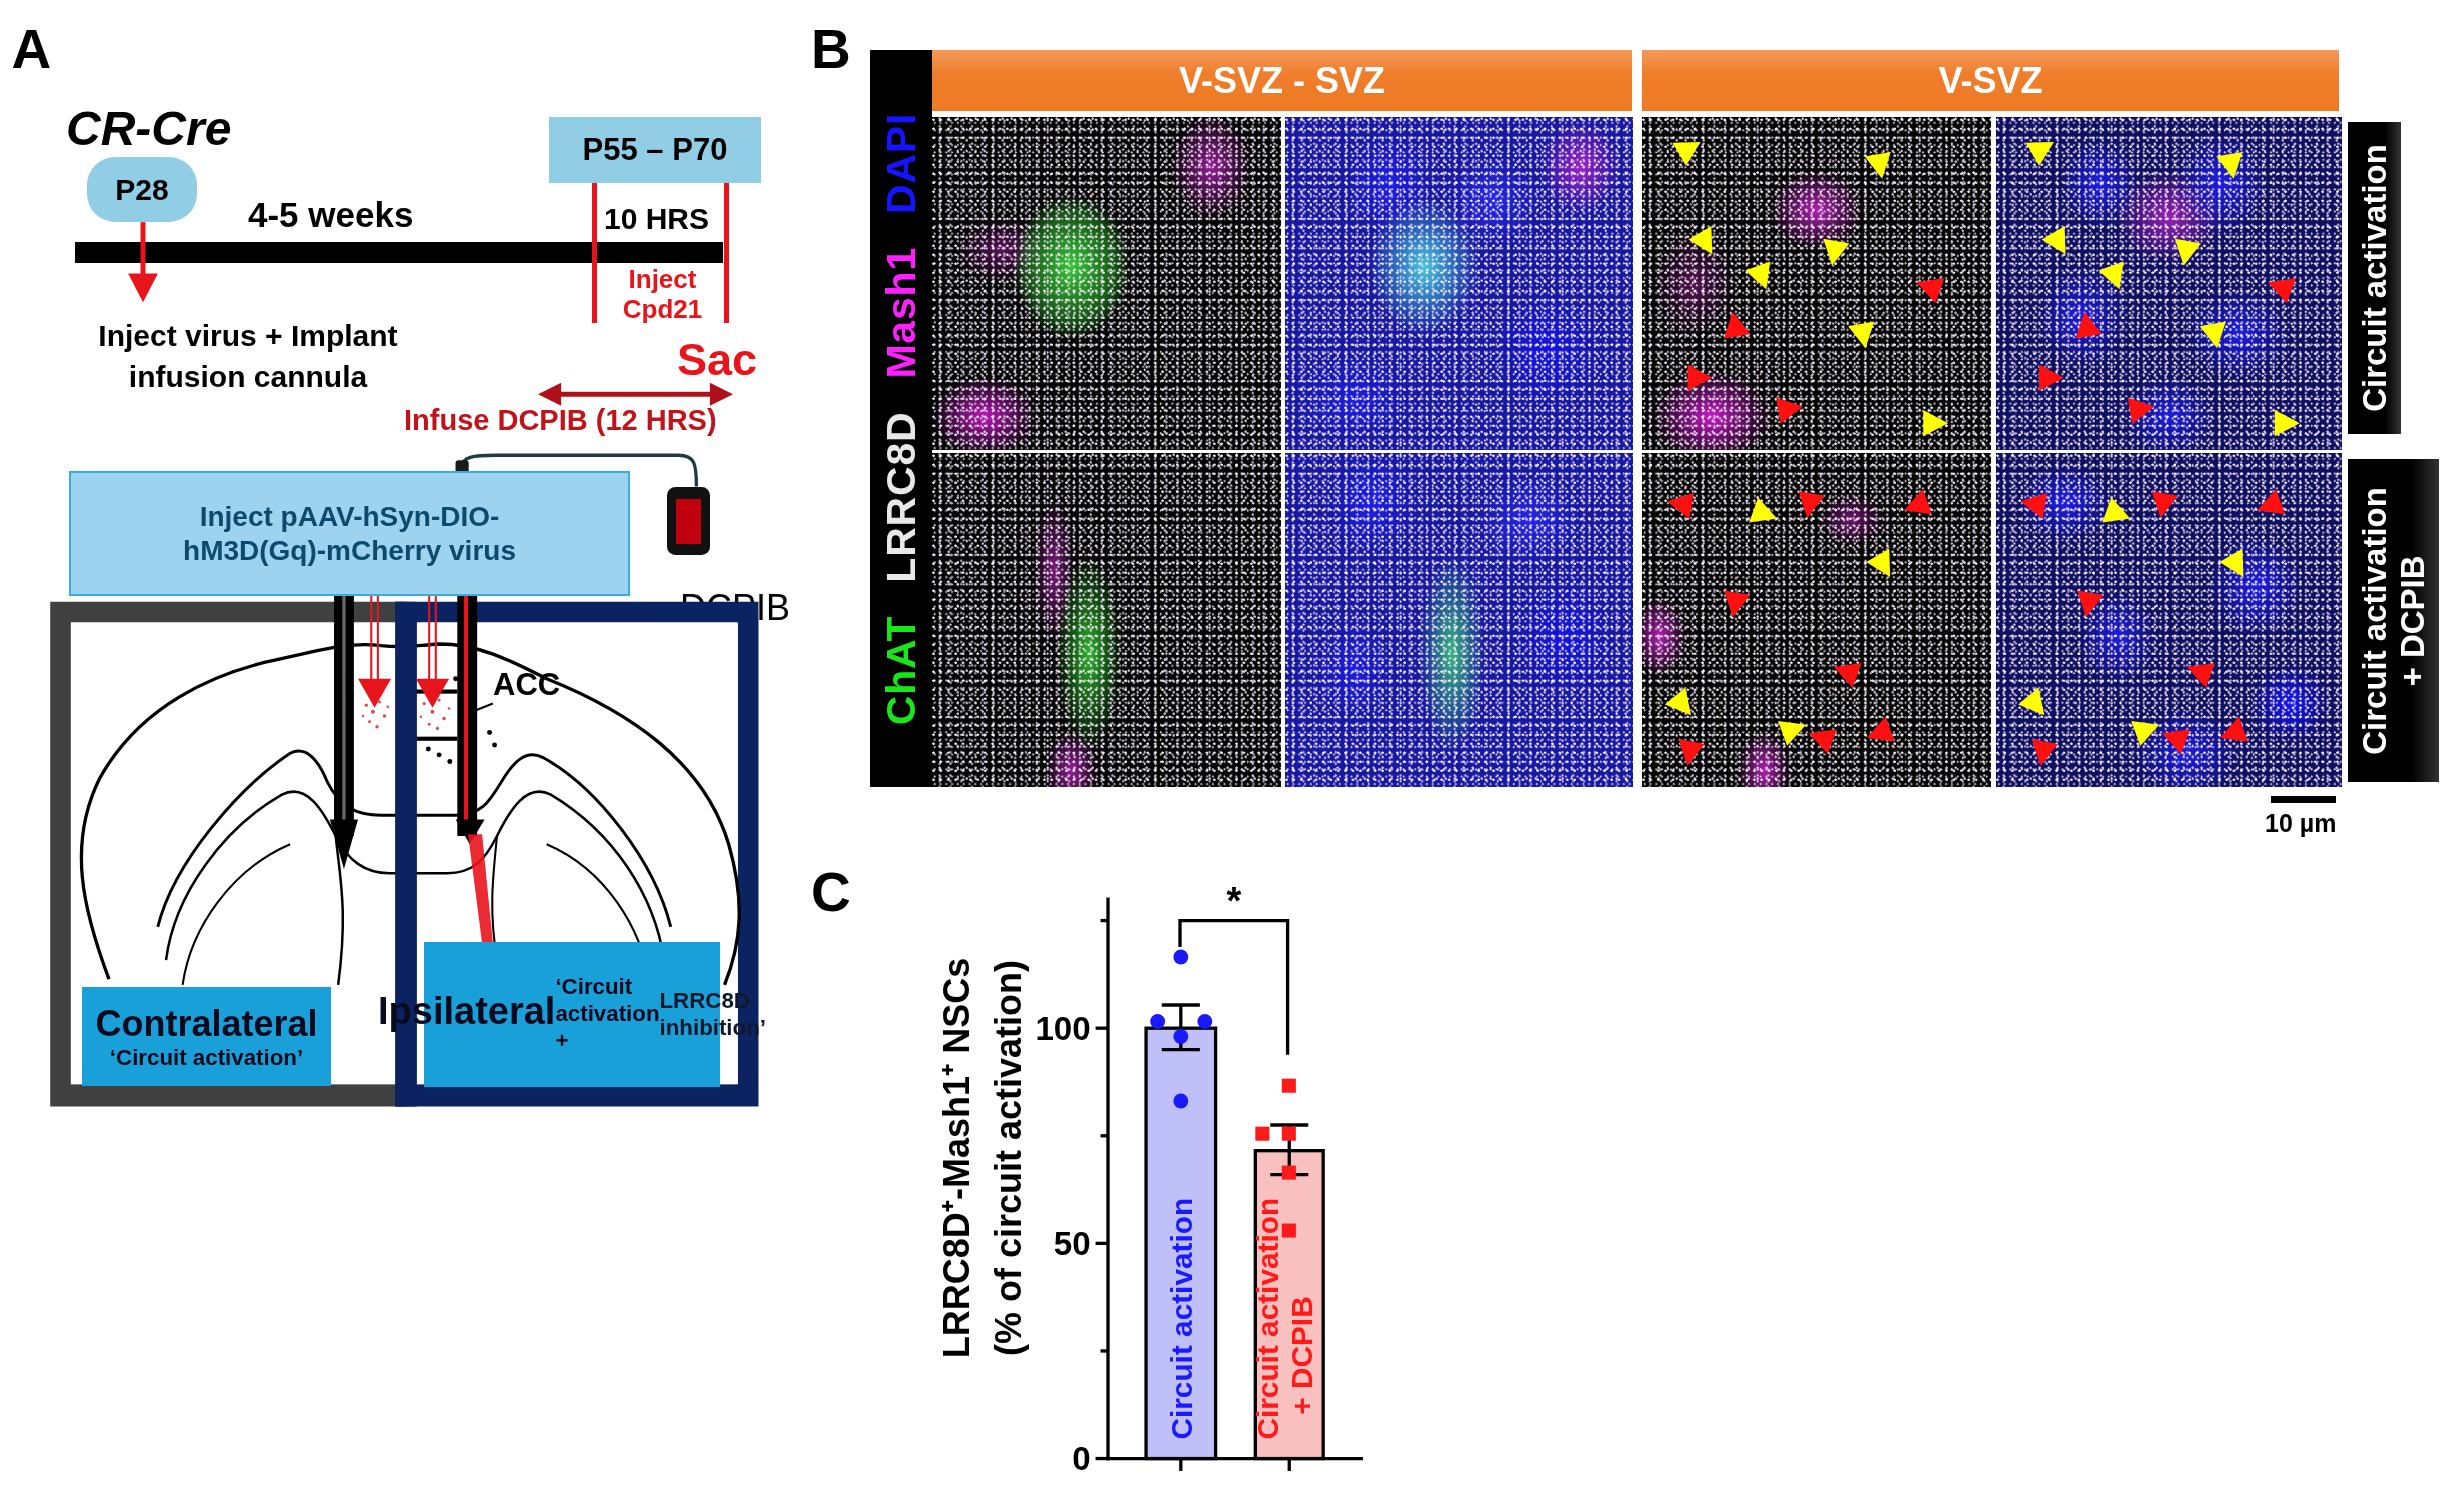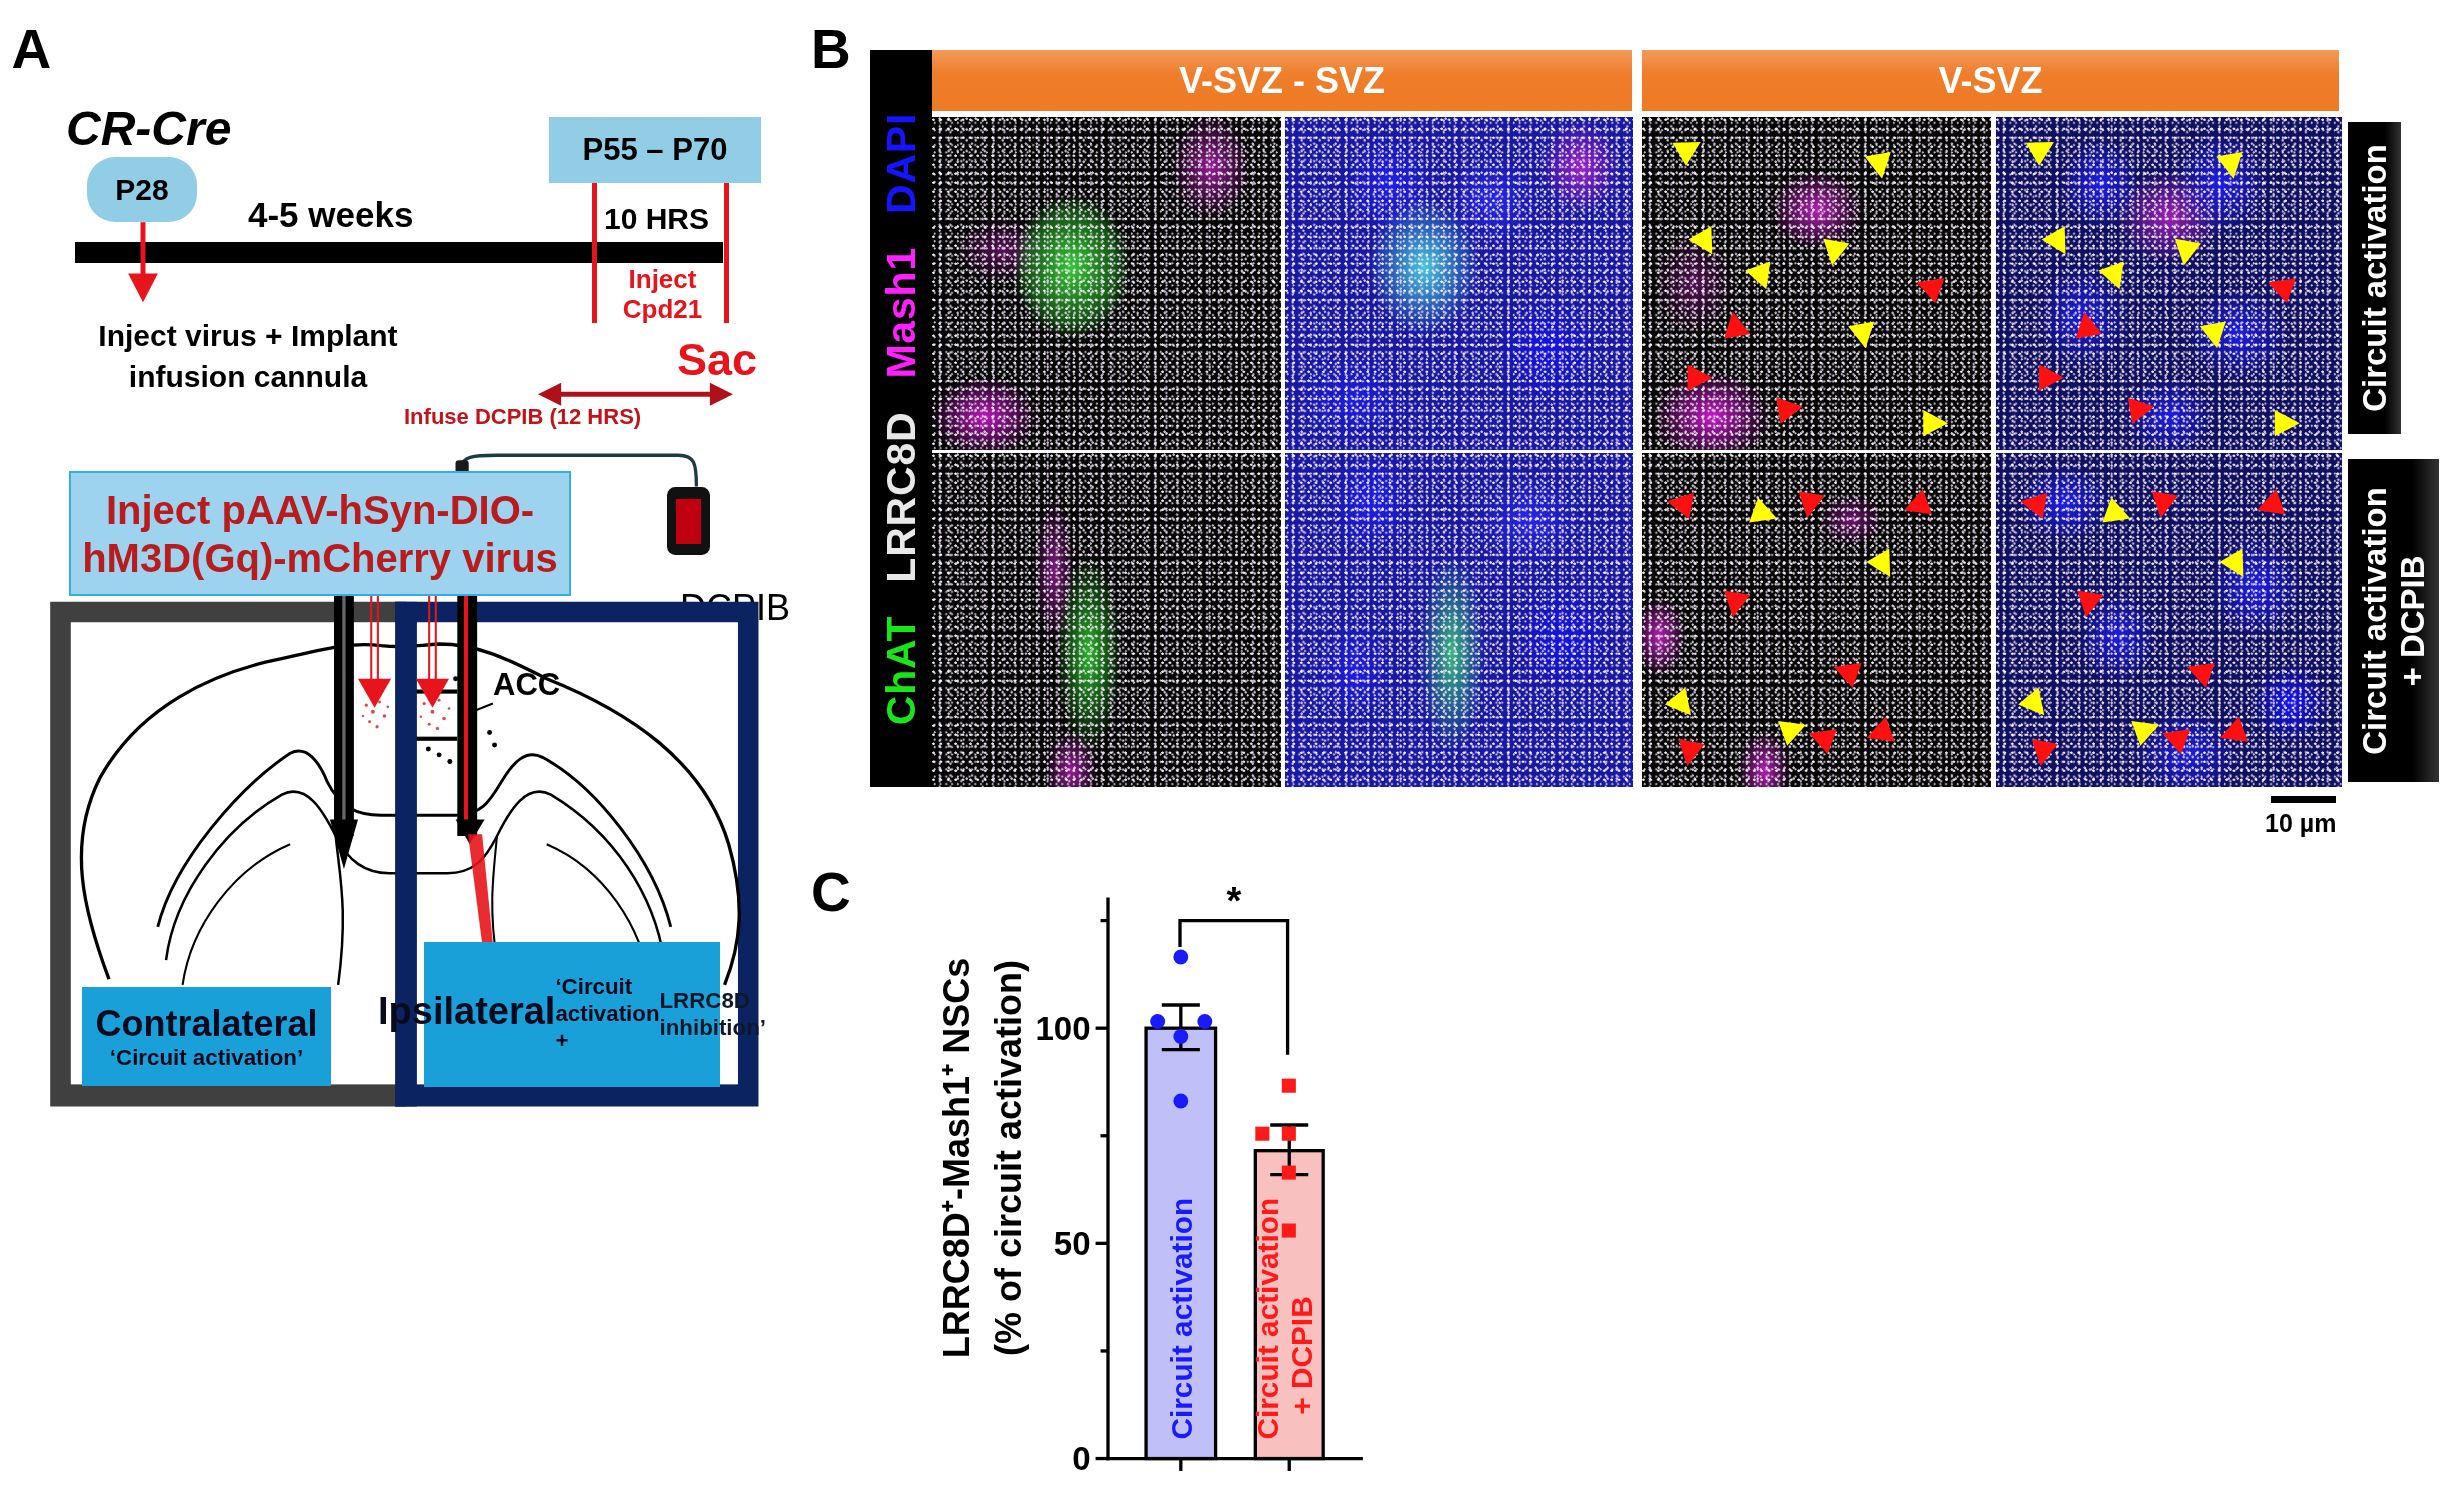--- a/index.html
+++ b/index.html
@@ -59,32 +59,32 @@
   <div class="abs" style="left:66px;top:316px;width:364px;text-align:center;font-size:30px;font-weight:700;line-height:1.35;">
     <div>Inject virus + Implant</div>
     <div>infusion cannula</div>
   </div>
 
   <svg class="abs" style="left:538px;top:381px;" width="195" height="26.5" viewBox="0 0 236 32">
     <rect x="24" y="13" width="188" height="6" fill="#b0101a"></rect>
     <polygon points="0,16 28,2 28,30" fill="#b0101a"></polygon>
     <polygon points="236,16 208,2 208,30" fill="#b0101a"></polygon>
   </svg>
-  <div class="abs" style="left:404px;top:404px;font-size:22px;font-weight:700;color:#c0141a;white-space:nowrap;">Infuse DCPIB (12 HRS)</div>
+  <div class="abs" style="left:404px;top:404px;font-size:29px;font-weight:700;color:#c0141a;white-space:nowrap;">Infuse DCPIB (12 HRS)</div>
 
   <svg class="abs" style="left:447px;top:447px;" width="281" height="66" viewBox="0 0 340 80">
     <path d="M18 24 C18 12, 30 10, 60 10 L280 10 C300 10, 302 20, 302 48" fill="none" stroke="#1e3a46" stroke-width="4"></path>
     <rect x="10" y="16" width="16" height="40" rx="4" fill="#1a1a1a"></rect>
   </svg>
   <div class="abs" style="left:667px;top:487px;width:43px;height:68px;background:#111;border-radius:8.3px;">
     <div style="position:absolute;left:9px;top:11.6px;width:25px;height:45px;background:#c00010;"></div>
   </div>
   <div class="abs" style="left:680px;top:559px;font-size:36px;font-weight:400;margin-top:28px;">DCPIB</div>
 
-  <div class="abs" style="left:69px;top:471px;width:502px;height:125px;background:#9ed3f0;border:2.5px solid #35aee0;box-sizing:border-box;display:flex;flex-direction:column;align-items:center;justify-content:center;color:#b91c1c;font-weight:700;font-size:40px;line-height:1.2;">
+  <div class="abs" style="left:69px;top:471px;width:561px;height:125px;background:#9ed3f0;border:2.5px solid #35aee0;box-sizing:border-box;display:flex;flex-direction:column;align-items:center;justify-content:center;color:#0c4a6e;font-weight:700;font-size:28px;line-height:1.2;">
     <div>Inject pAAV-hSyn-DIO-</div>
     <div>hM3D(Gq)-mCherry virus</div>
   </div>
 
   <svg class="abs" style="left:50px;top:596px;" width="712" height="513" viewBox="0 0 860 620">
 
     <rect x="0" y="7" width="430" height="610" fill="#fff"></rect>
     <path d="M0 7 H430 V32 H25 V590 H430 V617 H0 Z" fill="#404040"></path>
 
     <path d="M417 7 H856 V617 H417 Z M443 32 V590 H831 V32 Z" fill="#0b2461" fill-rule="evenodd"></path>

